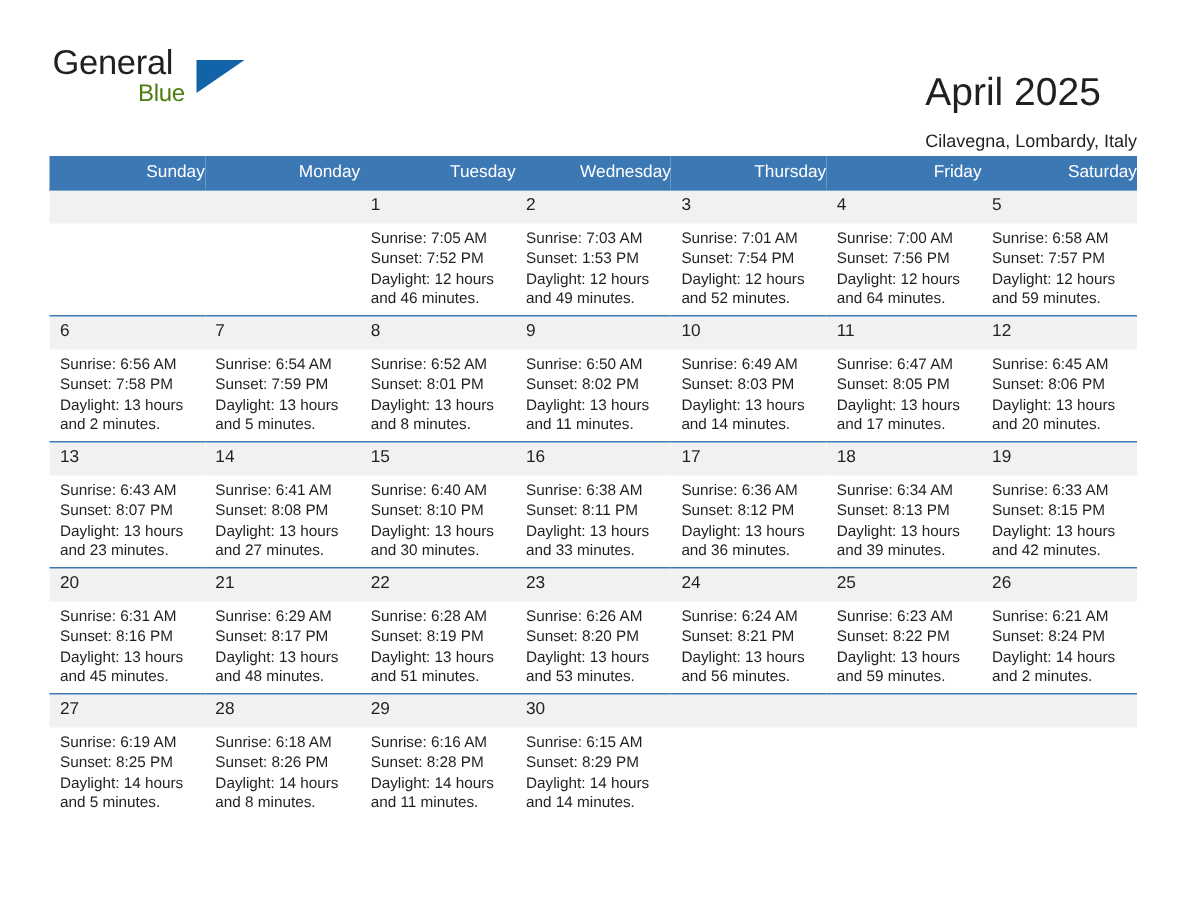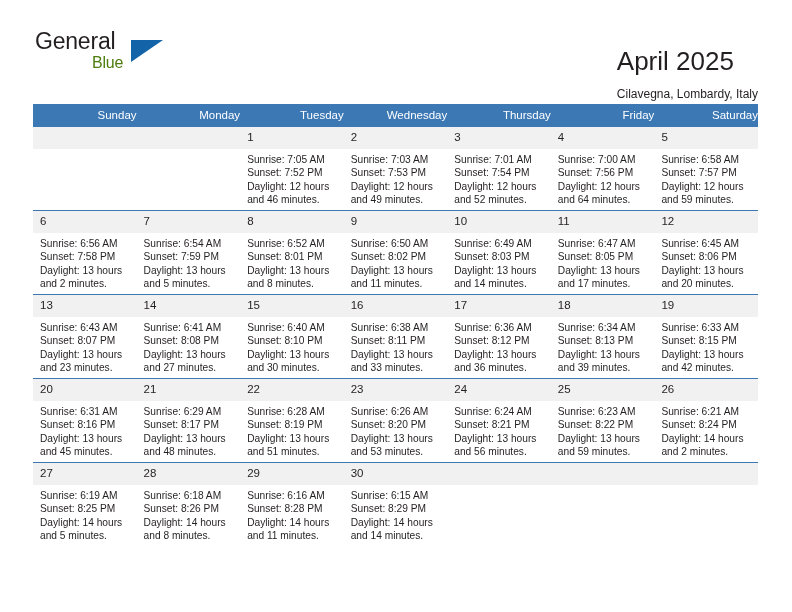--- a/index.html
+++ b/index.html
@@ -184,21 +184,21 @@
               <div>Sunrise: 7:05 AM</div>
               <div>Sunset: 7:52 PM</div>
               <div>Daylight: 12 hours</div>
               <div>and 46 minutes.</div>
             </div>
           </td>
           <td>
             <div class="daynum">2</div>
             <div class="details">
               <div>Sunrise: 7:03 AM</div>
-              <div>Sunset: 7:53 PM</div>
+              <div>Sunset: 1:53 PM</div>
               <div>Daylight: 12 hours</div>
               <div>and 49 minutes.</div>
             </div>
           </td>
           <td>
             <div class="daynum">3</div>
             <div class="details">
               <div>Sunrise: 7:01 AM</div>
               <div>Sunset: 7:54 PM</div>
               <div>Daylight: 12 hours</div>

